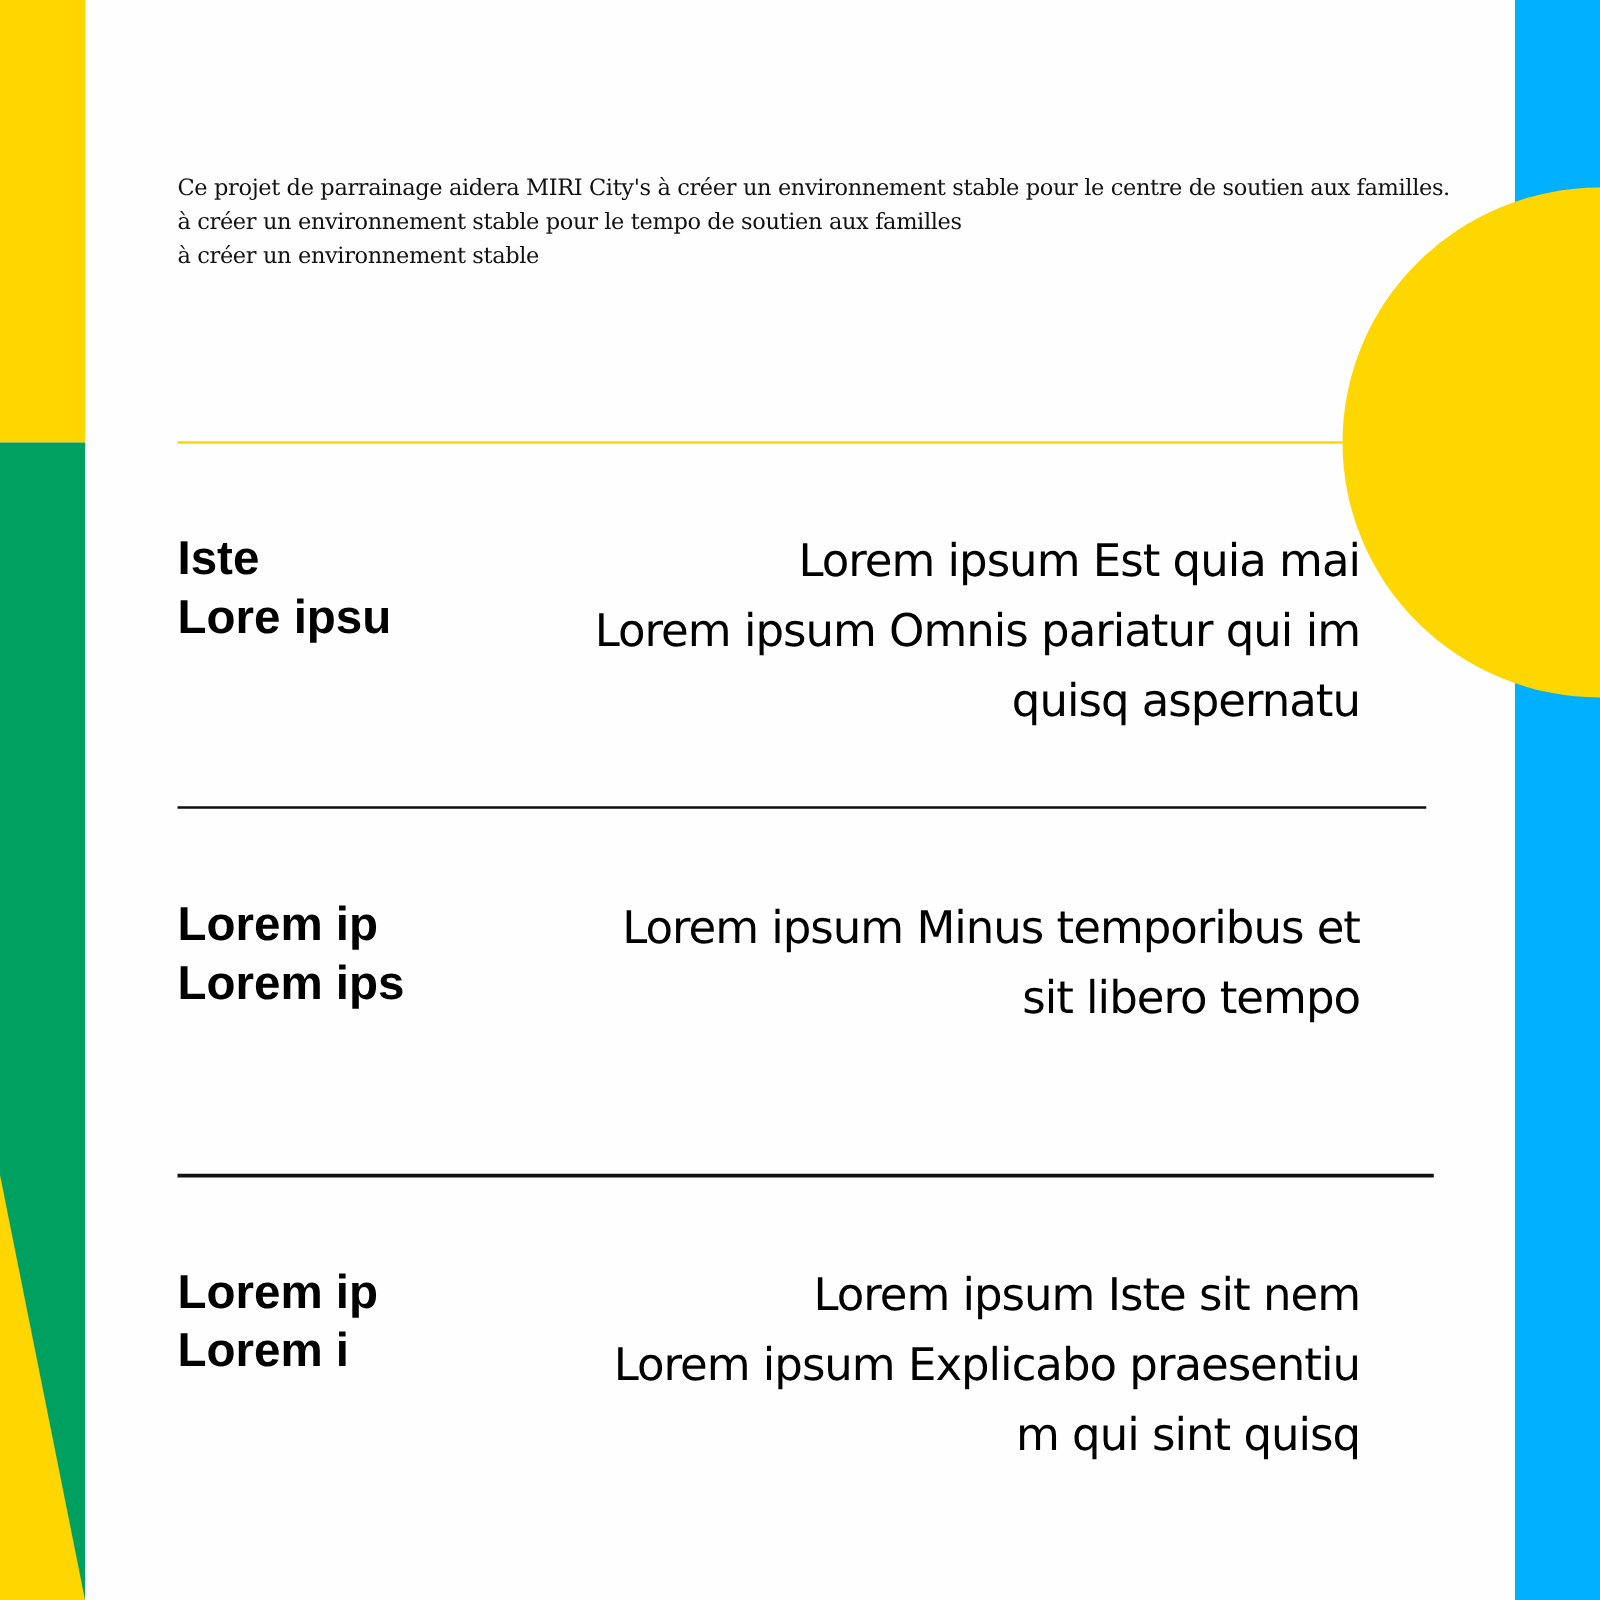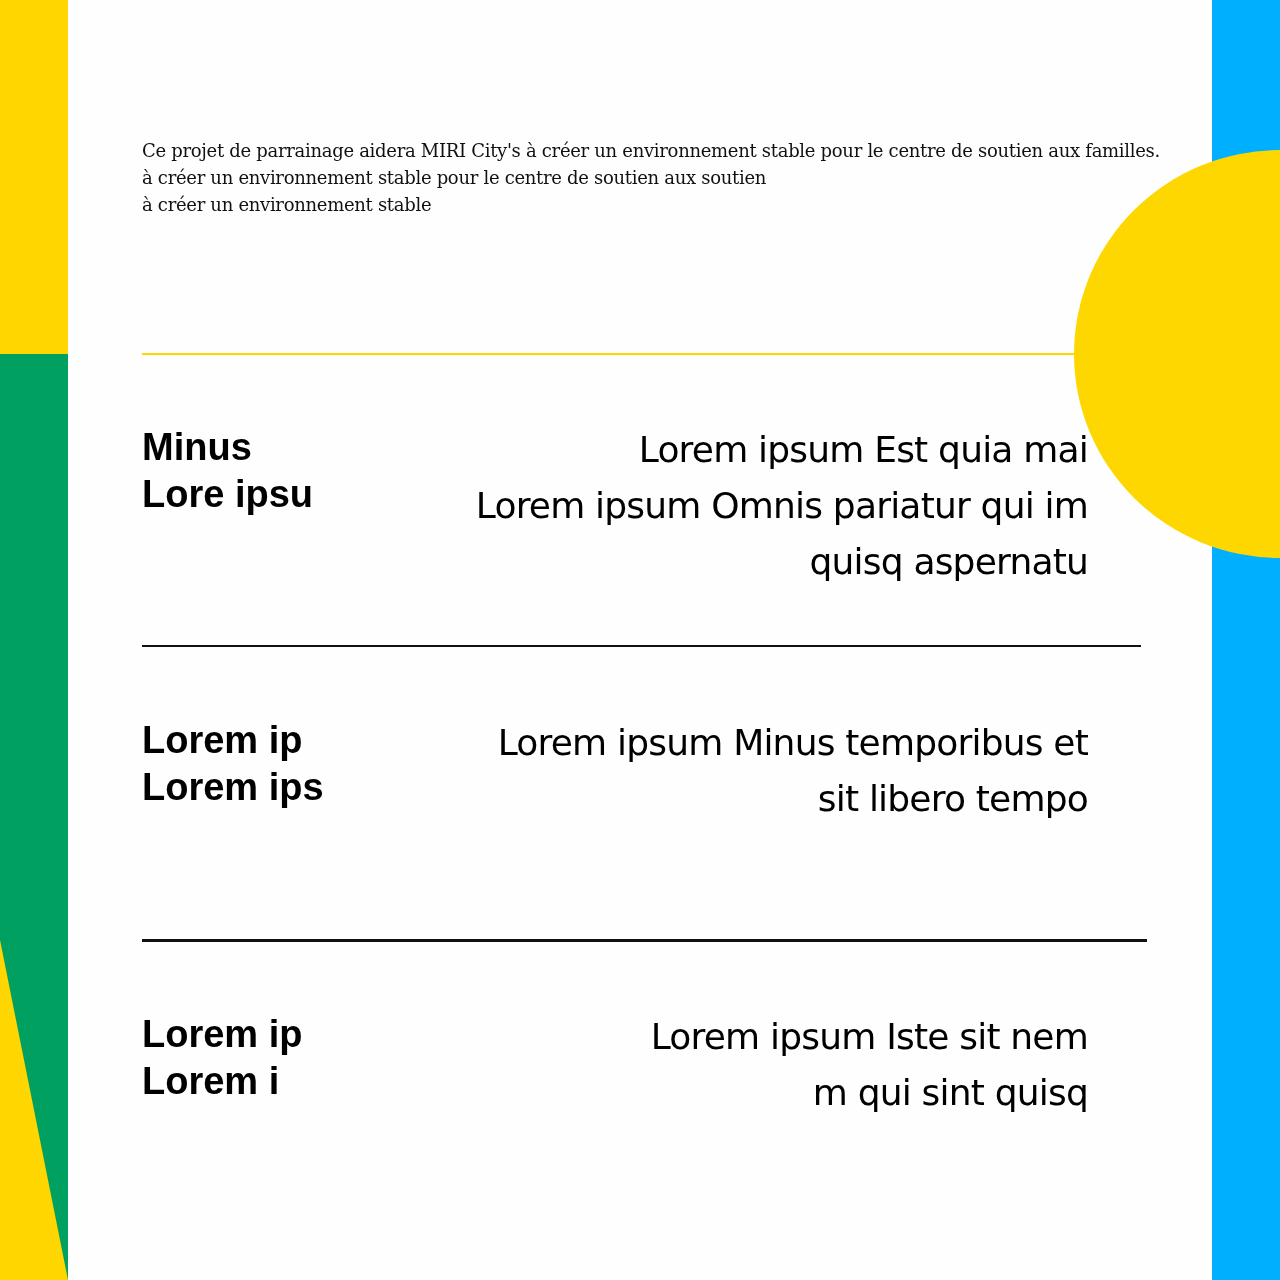--- a/index.html
+++ b/index.html
@@ -51,31 +51,31 @@
 <div class="stripe-left-top"></div>
 <div class="stripe-left-bottom"></div>
 <svg class="stripe-left-triangle" viewBox="0 0 68 340" preserveAspectRatio="none">
   <polygon points="0,0 68,340 0,340" fill="#FFD600"></polygon>
 </svg>
 <div class="stripe-right"></div>
 <div class="circle"></div>
 
 <div class="intro">
   <div>Ce projet de parrainage aidera MIRI City's à créer un environnement stable pour le centre de soutien aux familles.</div>
-  <div>à créer un environnement stable pour le centre de soutien aux soutien</div>
+  <div>à créer un environnement stable pour le tempo de soutien aux familles</div>
   <div>à créer un environnement stable</div>
 </div>
 
 <div class="divider divider-yellow"></div>
 <div class="divider divider-black-1"></div>
 <div class="divider divider-black-2"></div>
 
 <div class="row row-1">
   <div class="row-title">
-    <div>Minus</div>
+    <div>Iste</div>
     <div>Lore ipsu</div>
   </div>
   <div class="row-body">
     <div>Lorem ipsum Est quia mai</div>
     <div>Lorem ipsum Omnis pariatur qui im</div>
     <div>quisq aspernatu</div>
   </div>
 </div>
 
 <div class="row row-2">
@@ -89,15 +89,16 @@
   </div>
 </div>
 
 <div class="row row-3">
   <div class="row-title">
     <div>Lorem ip</div>
     <div>Lorem i</div>
   </div>
   <div class="row-body">
     <div>Lorem ipsum Iste sit nem</div>
+    <div>Lorem ipsum Explicabo praesentiu</div>
     <div>m qui sint quisq</div>
   </div>
 </div>
 
 </body></html>

